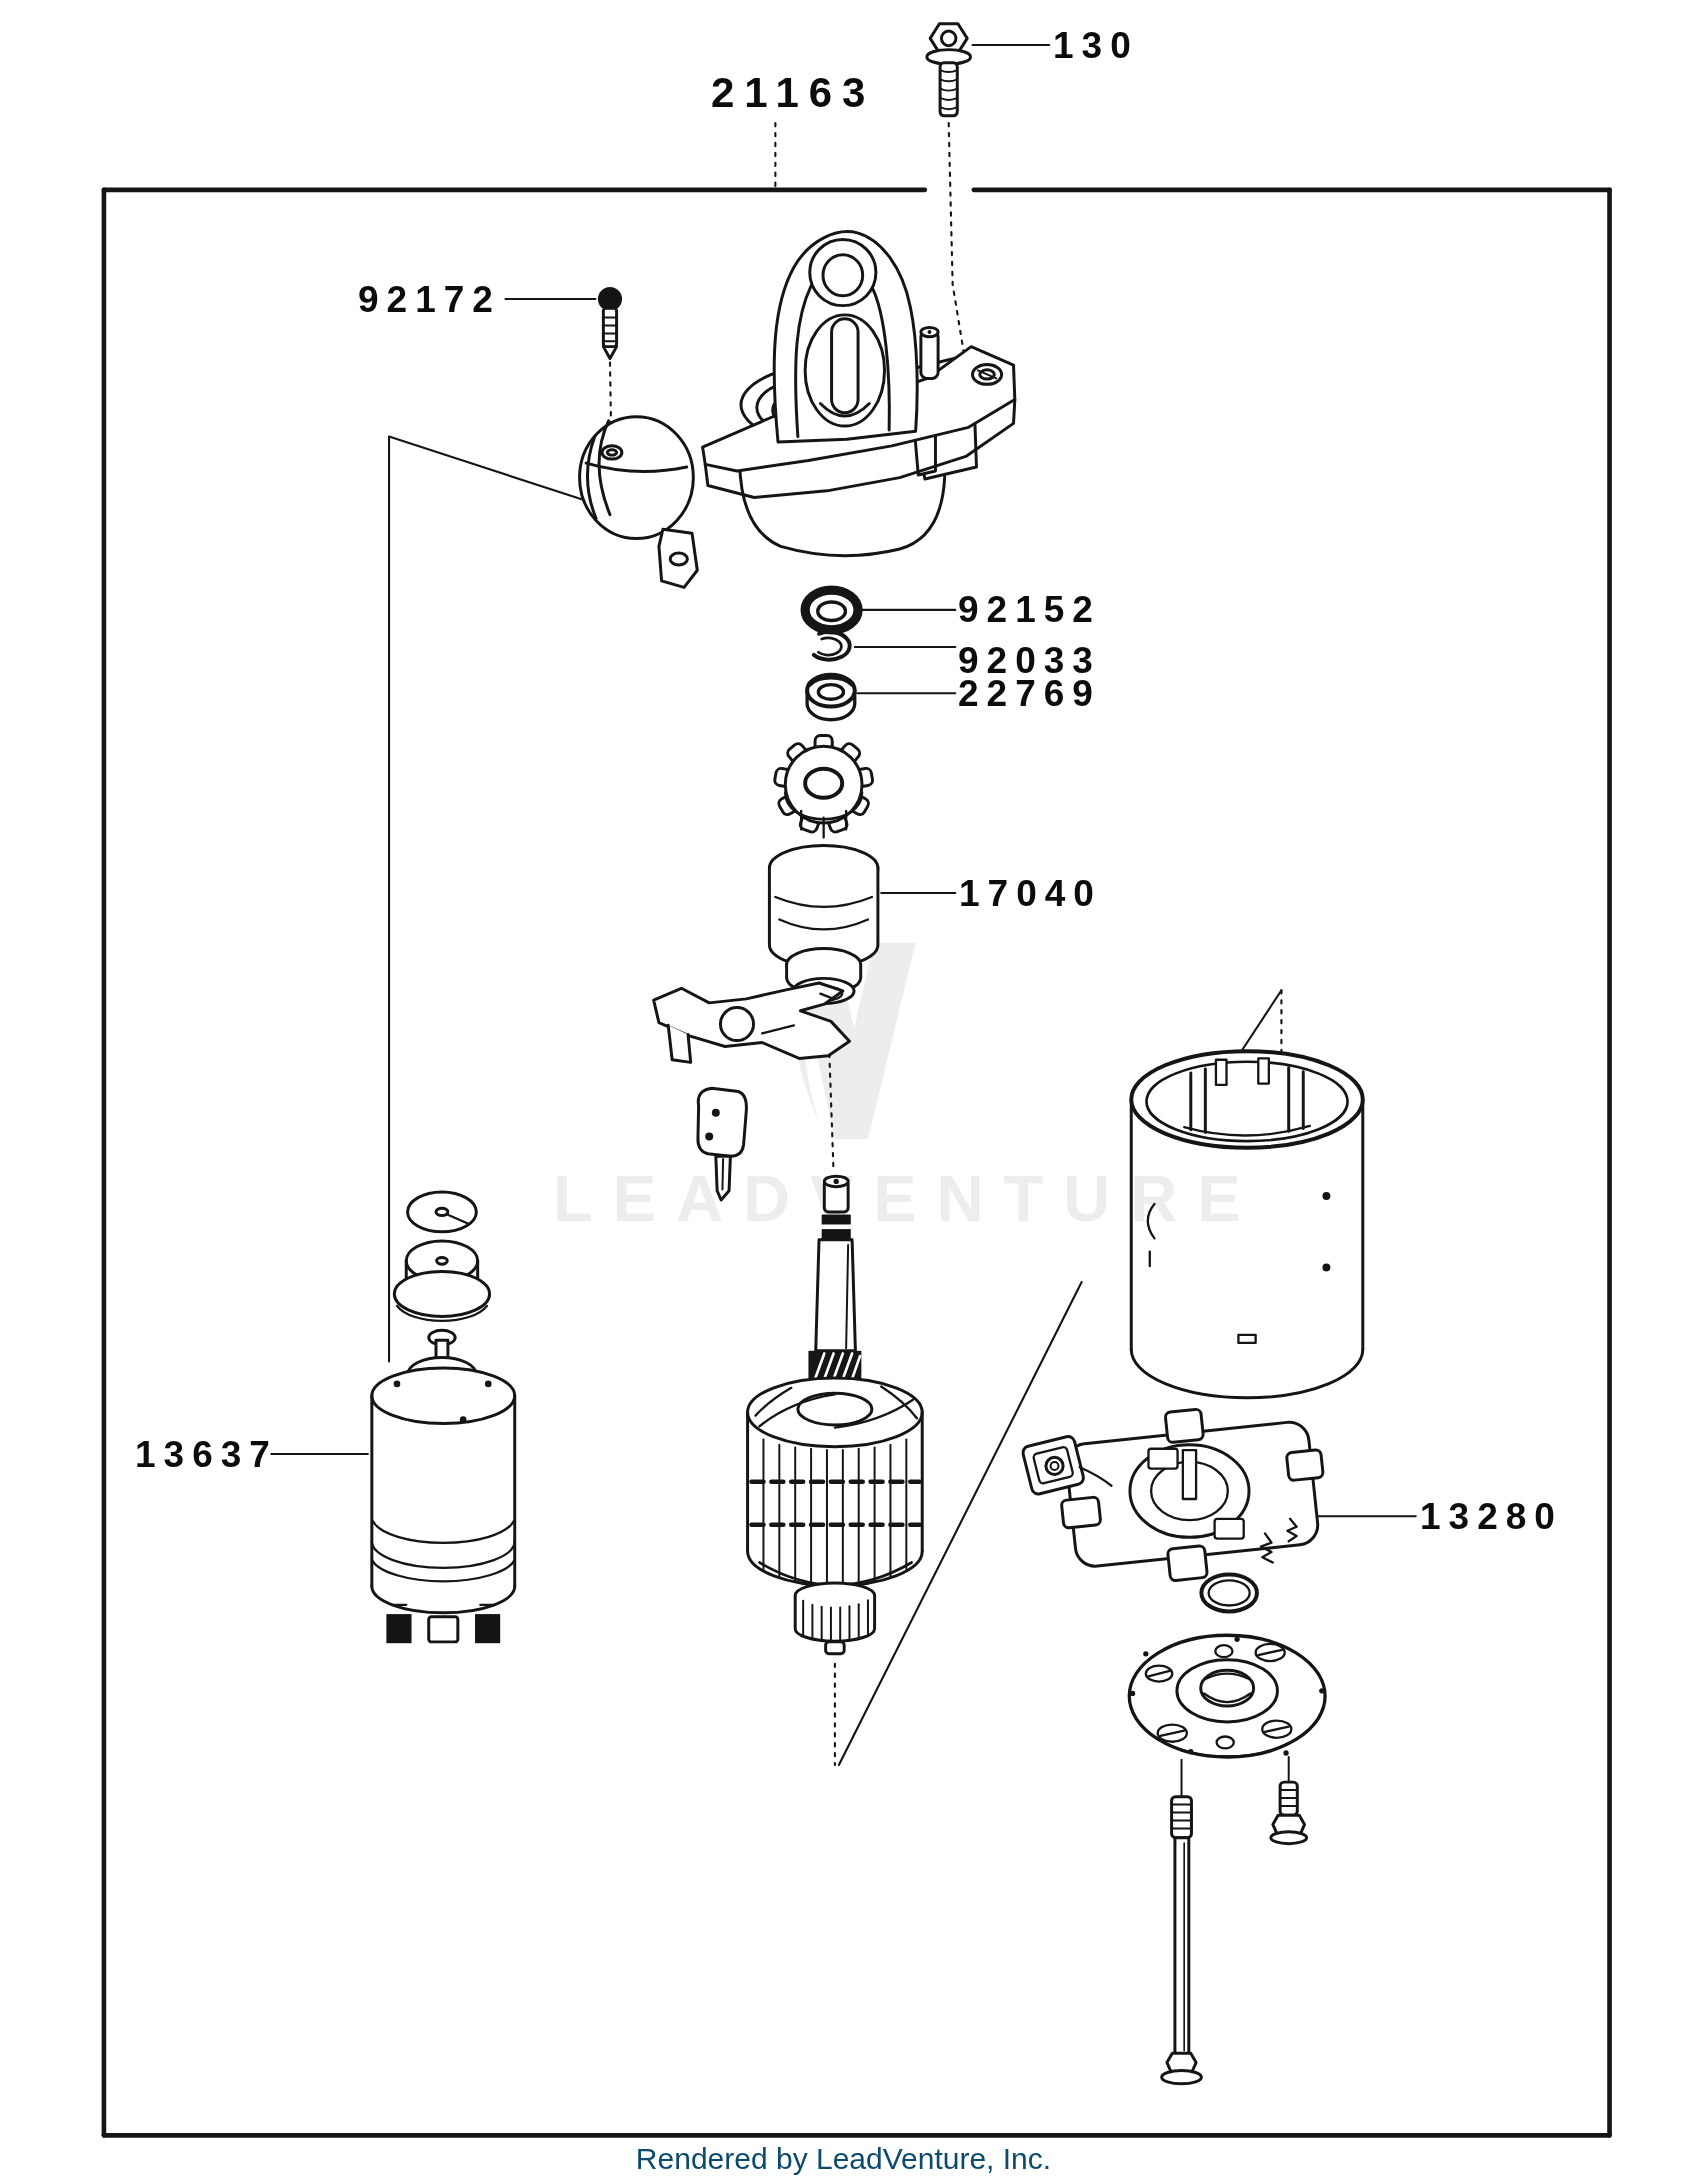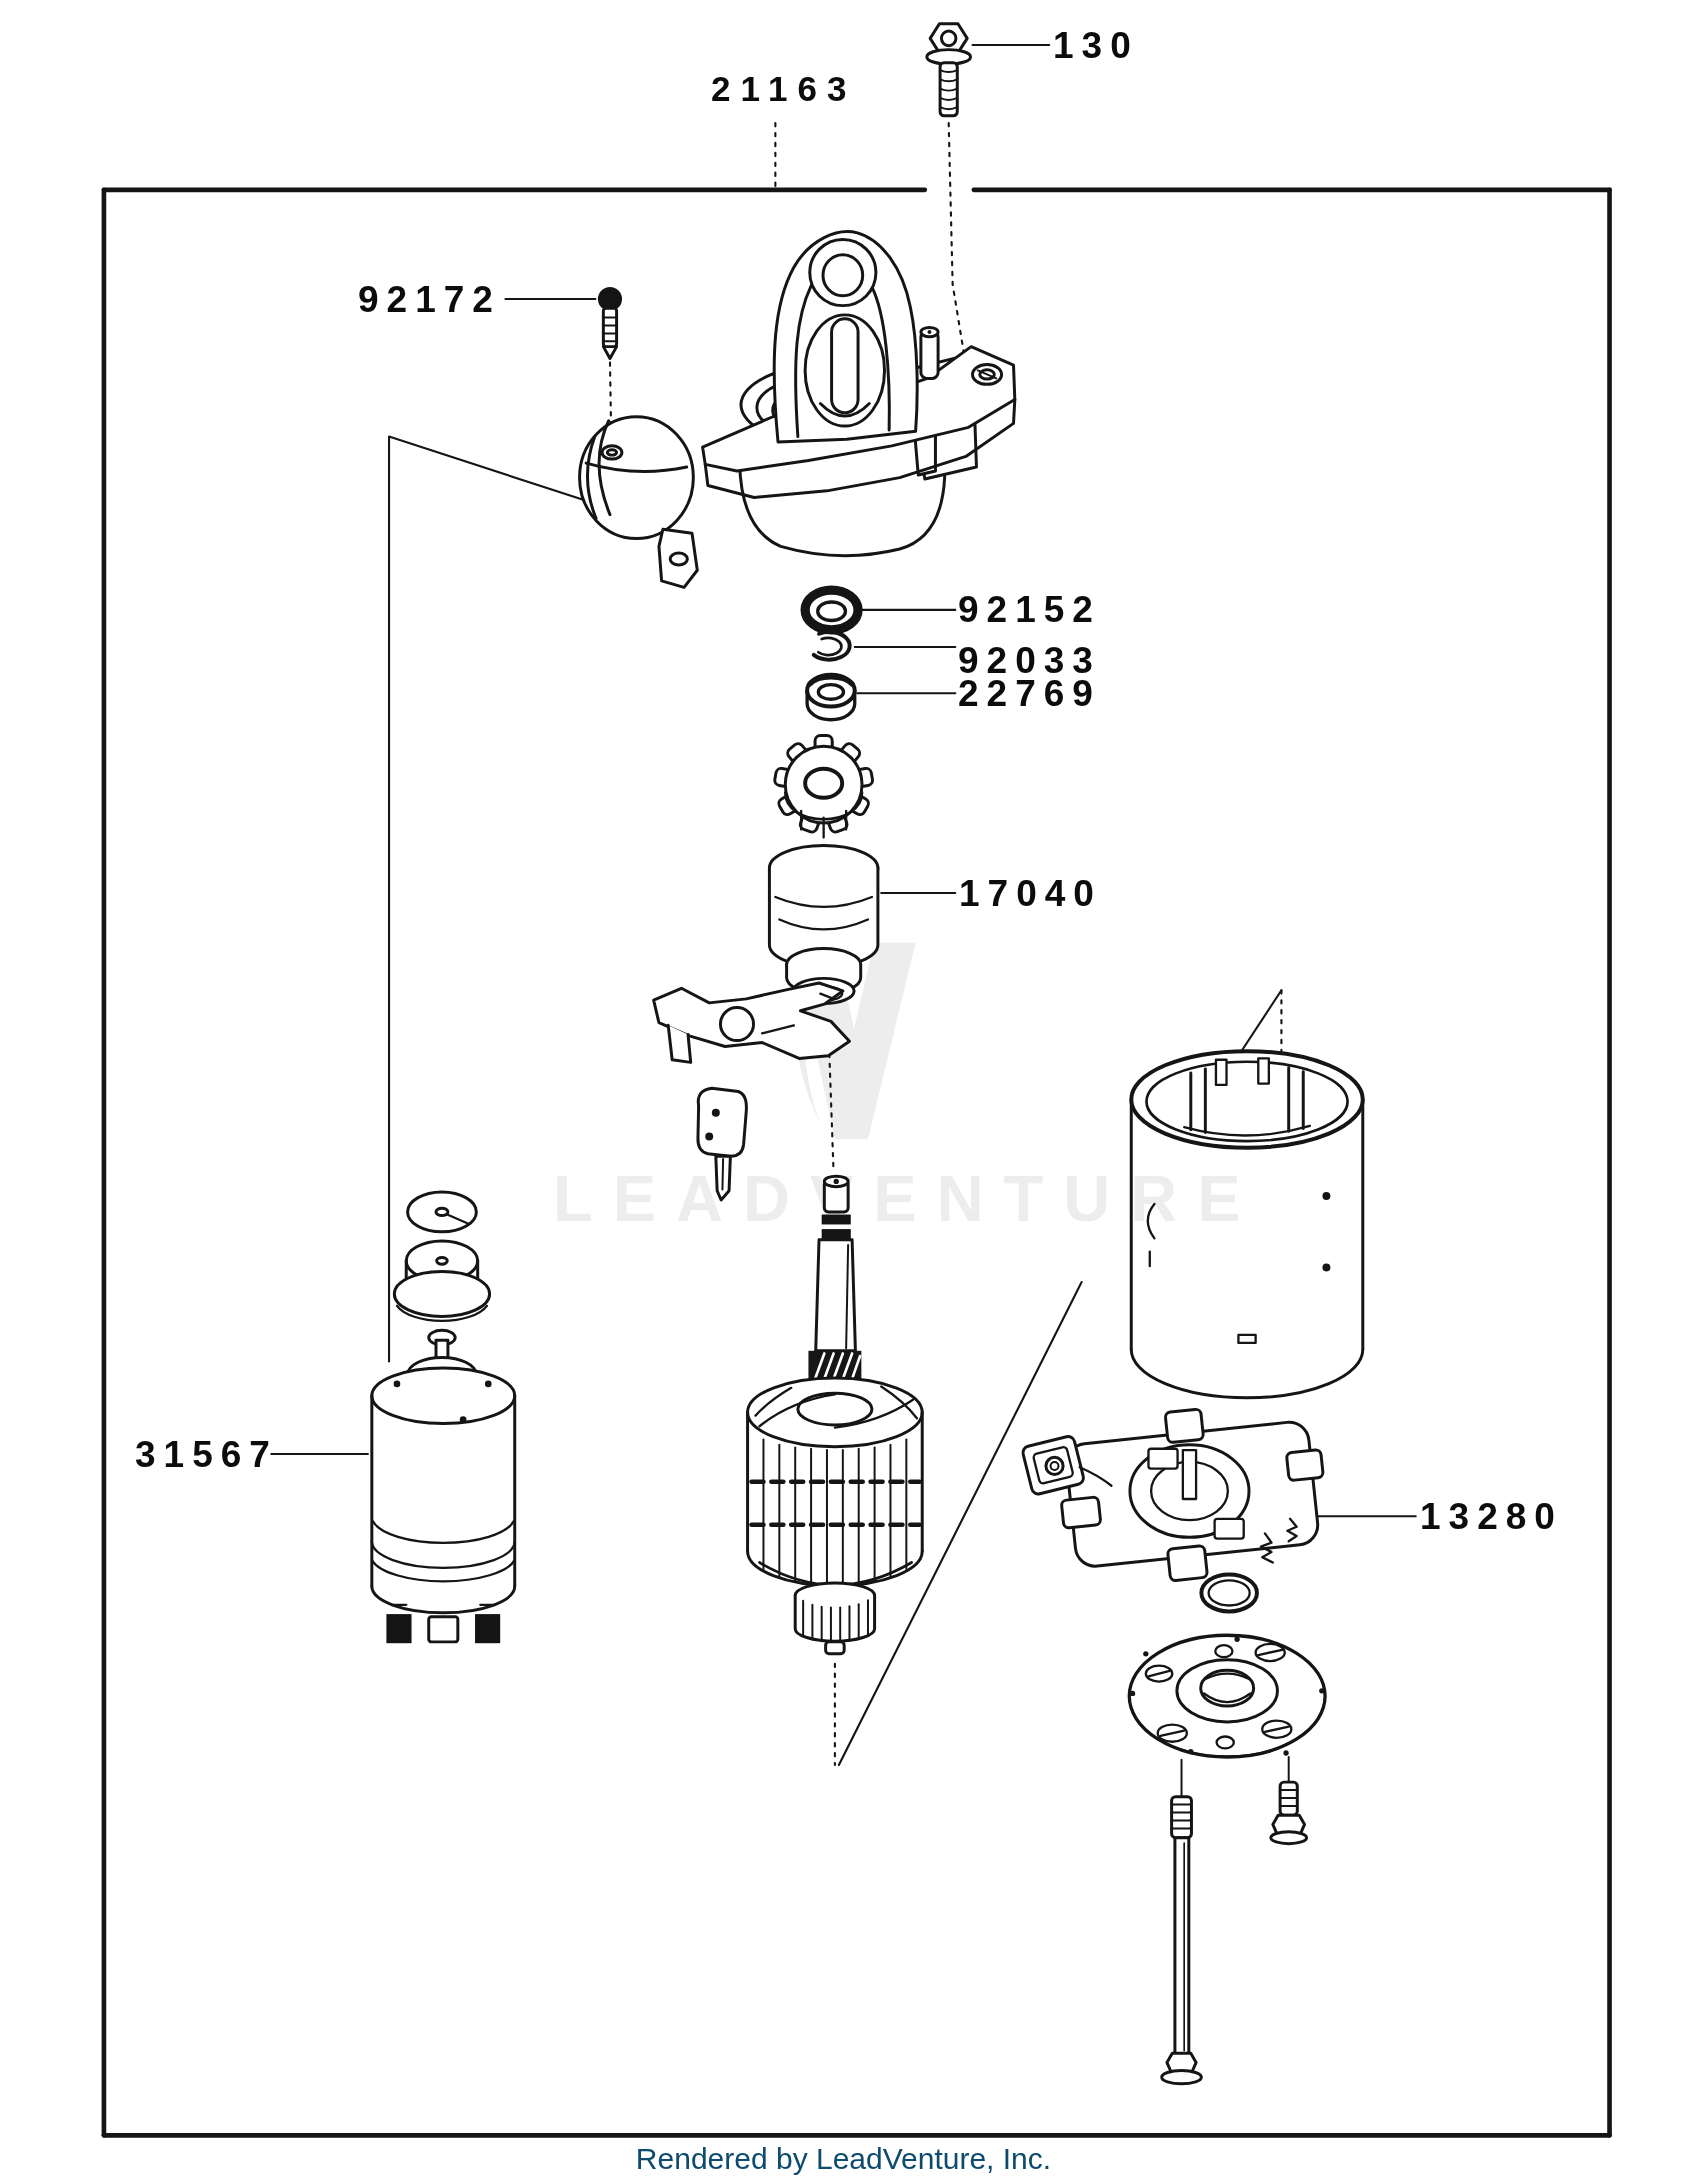--- a/index.html
+++ b/index.html
@@ -2,21 +2,21 @@
 <html style="font-size:10.6px"><head>
 <meta charset="utf-8">
 <style>
   html,body{margin:0;padding:0;}
   body{width:1687px;height:2183px;position:relative;background:#ffffff;
        font-family:"Liberation Sans",sans-serif;overflow:hidden;}
   #art{position:absolute;left:0;top:0;width:1687px;height:2183px;}
   #art *{vector-effect:none;}
   .plabel{position:absolute;font:600 37px/1.05 "Liberation Sans",sans-serif;
           letter-spacing:8px;color:#0c0c0c;white-space:nowrap;cursor:pointer;text-align:center;}
-  .plabel.title{font-size:35px;letter-spacing:10px;}
+  .plabel.title{font-size:42px;letter-spacing:10px;}
   #watermark-text{position:absolute;left:553px;top:1166px;
           font:700 65px/1 "Liberation Sans",sans-serif;letter-spacing:20px;
           color:#ededed;white-space:nowrap;user-select:none;}
   #footer-text{position:absolute;left:50%;top:2142px;transform:translateX(-50%);
           font:400 30px/1.1 "Liberation Sans",sans-serif;color:#0c4a6e;}
   svg{stroke:#151515;fill:none;stroke-width:4.5;stroke-linecap:round;stroke-linejoin:round;}
 </style>
 </head>
 <body>
 
@@ -351,17 +351,17 @@
   </g>
 </svg>
 
 <div class="plabel title" style="left:711px;top:71px;">21163</div>
 <div class="plabel" style="left:1053px;top:26.5px;">130</div>
 <div class="plabel" style="left:358px;top:281px;">92172</div>
 <div class="plabel" style="left:958px;top:591px;">92152</div>
 <div class="plabel" style="left:958px;top:642px;">92033</div>
 <div class="plabel" style="left:958px;top:675px;">22769</div>
 <div class="plabel" style="left:959px;top:875px;">17040</div>
-<div class="plabel" style="left:135px;top:1436px;">31567</div>
+<div class="plabel" style="left:135px;top:1436px;">13637</div>
 <div class="plabel" style="left:1420px;top:1498px;">13280</div>
 
 <div id="footer-text">Rendered by LeadVenture, Inc.</div>
 
 
 </body></html>

